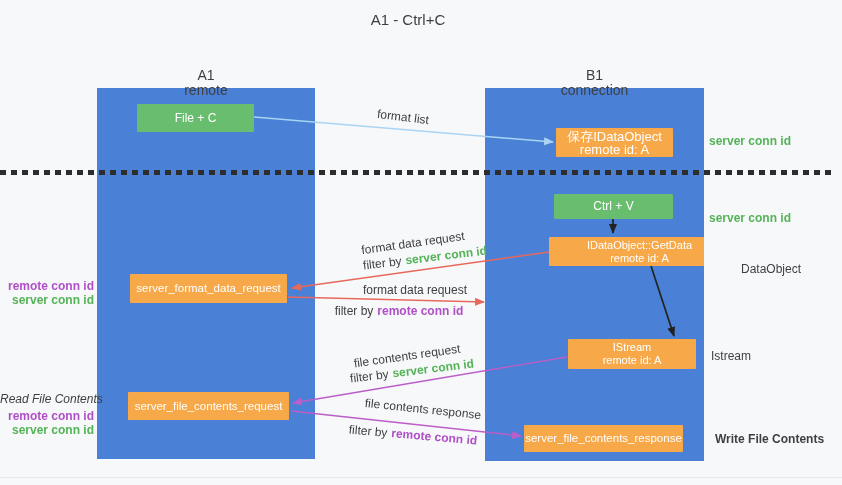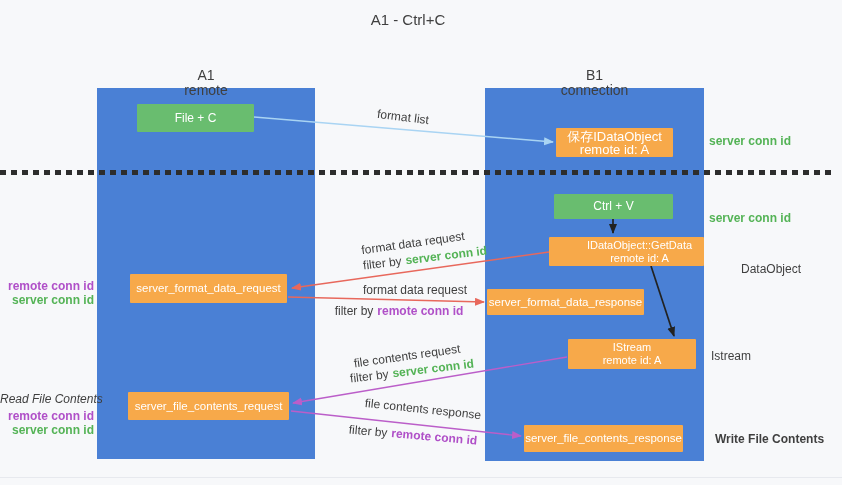--- a/index.html
+++ b/index.html
@@ -106,23 +106,20 @@
   <div class="node green n-ctrl-v">
     <div>Ctrl + V</div>
   </div>
   <div class="node orange n-getdata">
     <div>IDataObject::GetData</div>
     <div>remote id: A</div>
   </div>
   <div class="node orange n-fmt-req">
     <div>server_format_data_request</div>
   </div>
-  <div class="node orange n-fmt-resp">
-    <div>server_format_data_response</div>
-  </div>
   <div class="node orange n-istream">
     <div>IStream</div>
     <div>remote id: A</div>
   </div>
   <div class="node orange n-file-req">
     <div>server_file_contents_request</div>
   </div>
   <div class="node orange n-file-resp">
     <div>server_file_contents_response</div>
   </div>

